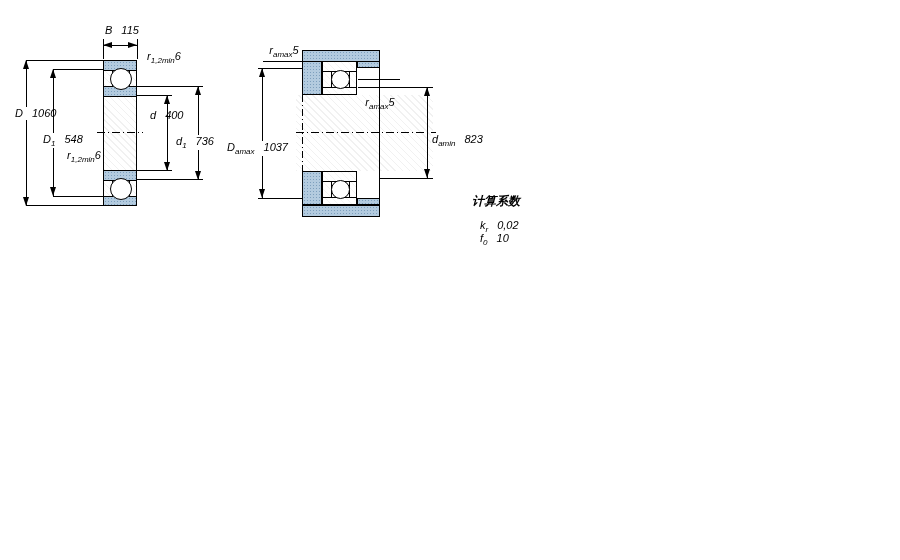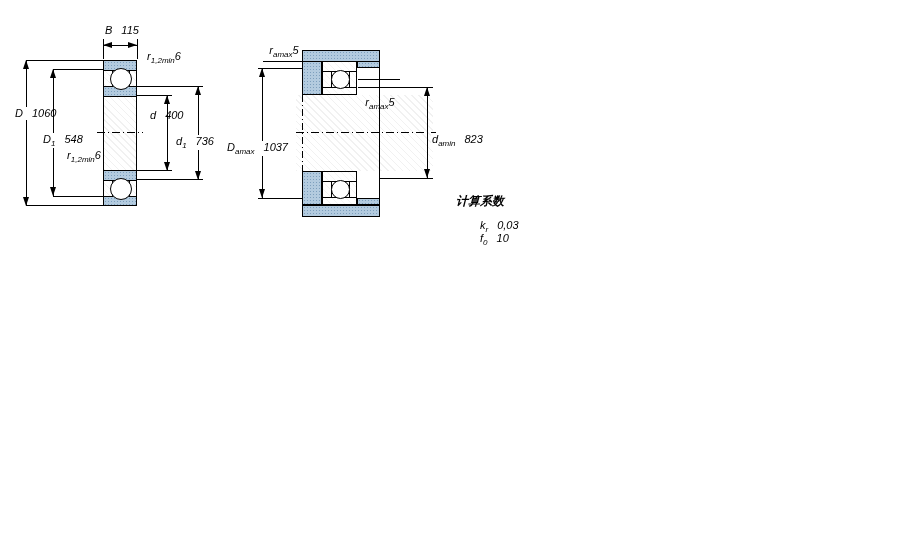--- a/index.html
+++ b/index.html
@@ -142,17 +142,17 @@
     <span>5</span>
   </div>
 
   <div class="hl" style="left:358px;top:87px;width:75px;"></div>
   <div class="hl" style="left:380px;top:178px;width:53px;"></div>
   <div class="vl" style="left:427px;top:87px;height:91px;"></div>
   <div class="arr up" style="left:424px;top:87px;"></div>
   <div class="arr down" style="left:424px;top:169px;"></div>
   <div class="lbl bg" style="left:431px;top:133px;"><span><span>d</span><sub>amin</sub></span><span class="gap"></span><span>823</span></div>
 
-  <div class="lbl factors-title" style="left:456px;top:195px;">计算系数</div>
-  <div class="lbl" style="left:480px;top:219px;"><span><span>k</span><sub>r</sub></span><span class="gap"></span><span>0,03</span></div>
+  <div class="lbl factors-title" style="left:472px;top:195px;">计算系数</div>
+  <div class="lbl" style="left:480px;top:219px;"><span><span>k</span><sub>r</sub></span><span class="gap"></span><span>0,02</span></div>
   <div class="lbl" style="left:480px;top:232px;"><span><span>f</span><sub>0</sub></span><span class="gap"></span><span>10</span></div>
 
 </div>
 
 </body></html>

